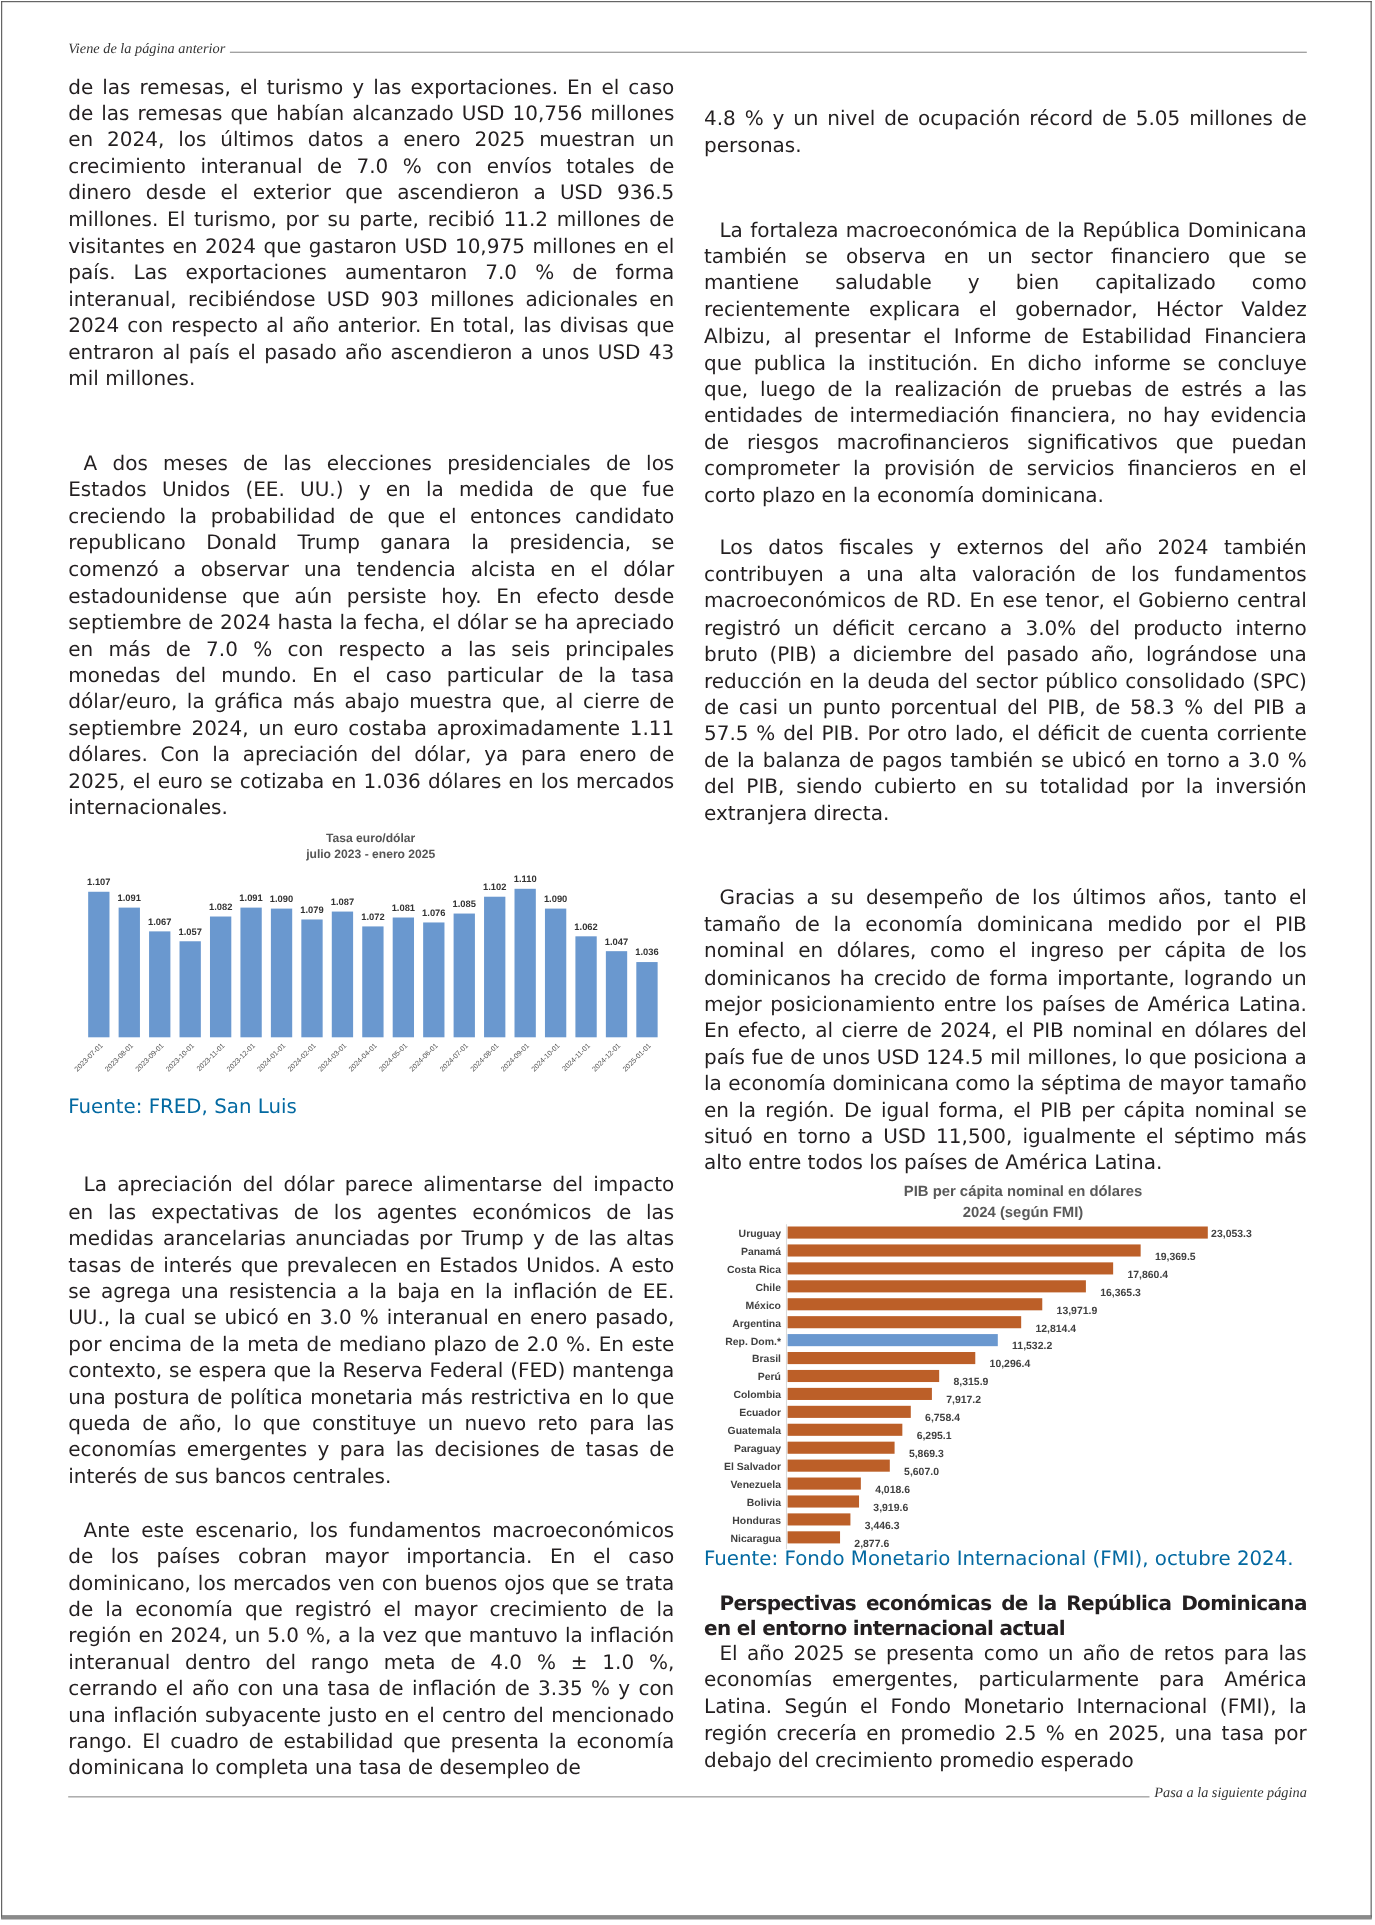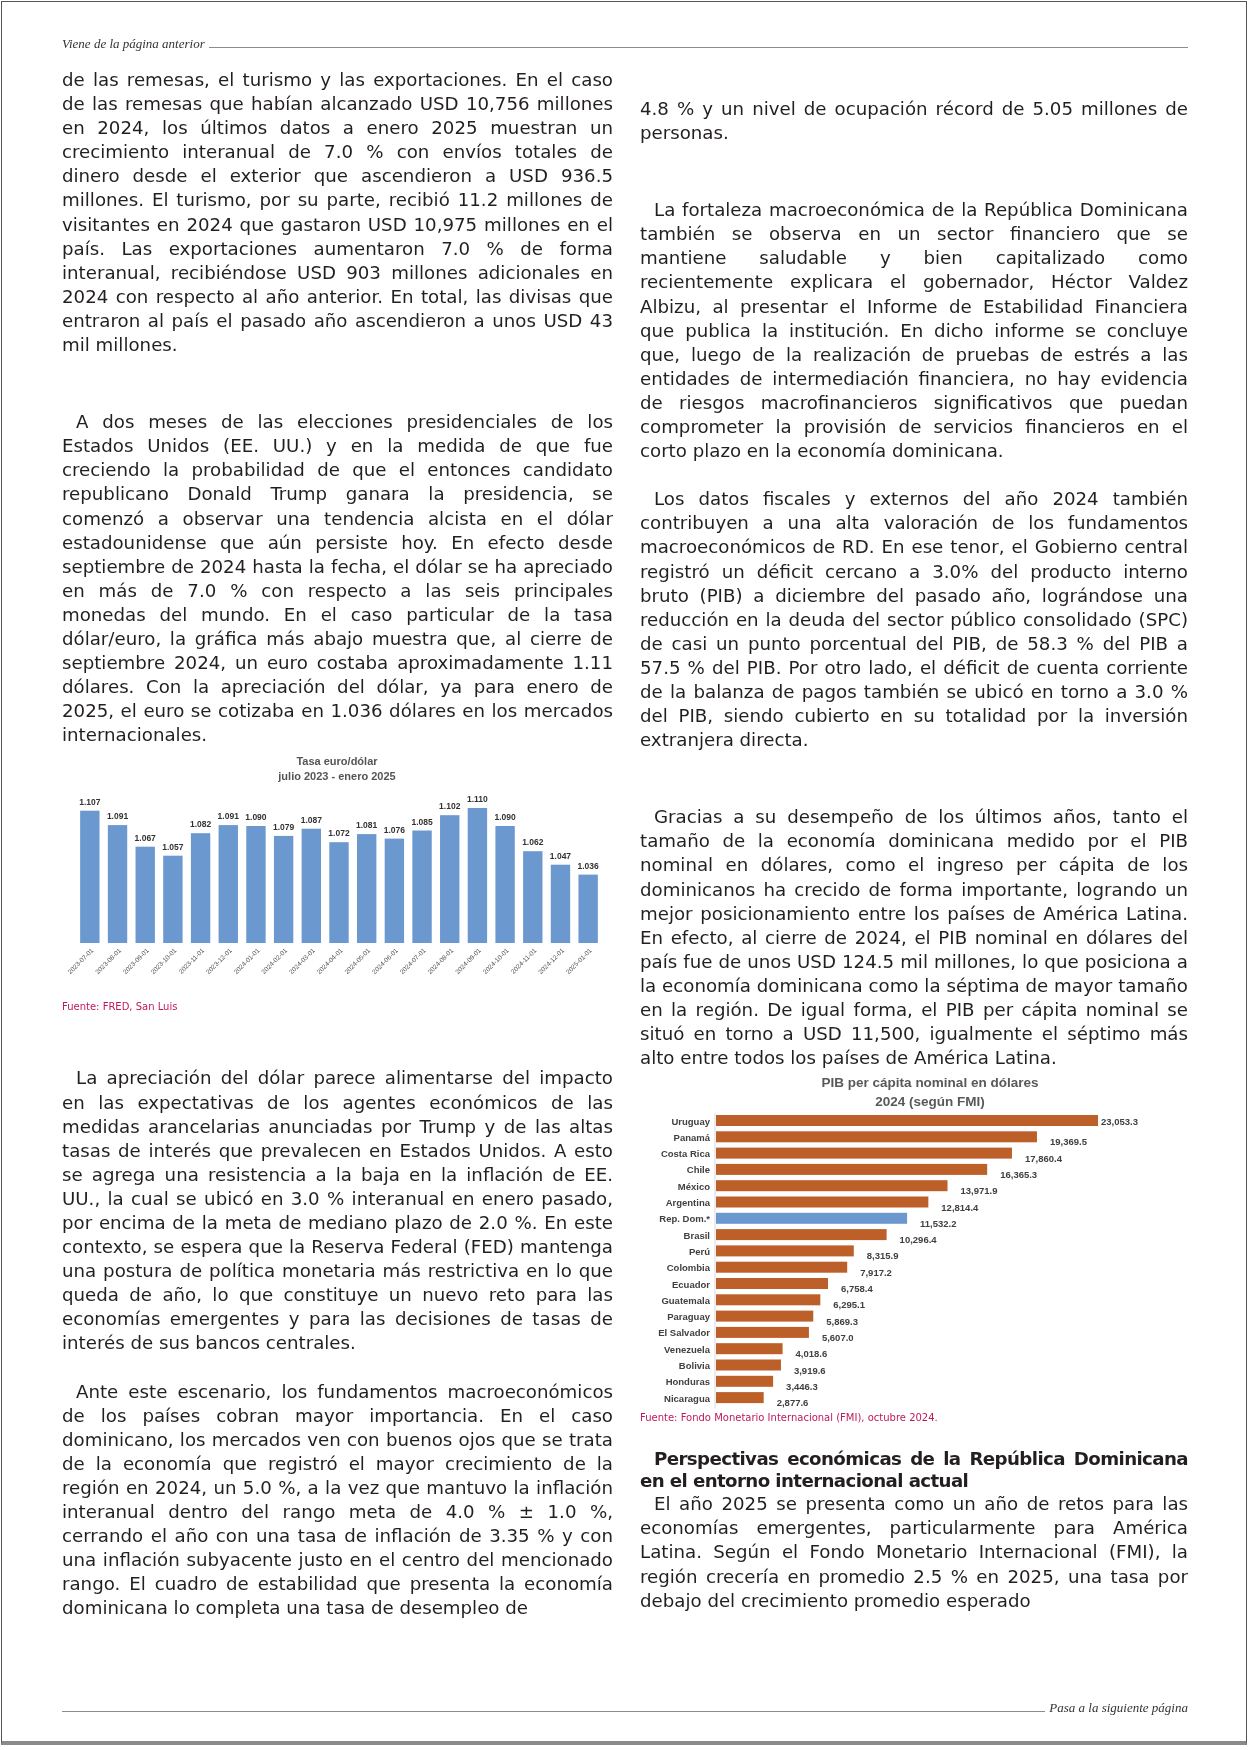--- a/index.html
+++ b/index.html
@@ -1,34 +1,34 @@
 <!DOCTYPE html>
 <html><head>
 <meta charset="utf-8">
 <style>
   html, body { margin: 0; padding: 0; background: #ffffff; }
   body { width: 1250px; height: 1750px; position: relative; overflow: hidden; font-family: "DejaVu Sans", sans-serif; color: #231f20; }
   .frame { position: absolute; left: 1px; top: 1px; width: 1246px; height: 1744px; border: 1px solid #555; border-bottom: 4px solid #8a8a8a; box-sizing: border-box; }
   .running-head { position: absolute; left: 62px; top: 32px; width: 1126px; height: 20px; display: flex; align-items: flex-end; }
   .running-head .label { font-family: "Liberation Serif", serif; font-style: italic; font-size: 13px; color: #333; white-space: nowrap; padding-right: 4px; }
   .running-head .rule { flex: 1; border-bottom: 1.5px solid #8c8c8c; margin-bottom: 4px; }
-  .running-foot { position: absolute; left: 62px; top: 1696px; width: 1126px; height: 20px; display: flex; align-items: flex-end; }
+  .running-foot { position: absolute; left: 62px; top: 1618px; width: 1126px; height: 20px; display: flex; align-items: flex-end; }
   .running-foot .rule { flex: 1; border-bottom: 1.5px solid #8c8c8c; margin-bottom: 4px; }
   .running-foot .label { font-family: "Liberation Serif", serif; font-style: italic; font-size: 13px; color: #333; white-space: nowrap; padding-left: 4px; }
 
   .col { position: absolute; top: 68px; font-size: 18.2px; line-height: 24.1px; text-align: justify; }
   .col-left { left: 62px; width: 551px; }
   .col-right { left: 640px; width: 548px; }
   p { margin: 0; }
   .b { font-weight: normal; margin-top: 29px; }
   .gap { height: 24px; }
   .indent { text-indent: 14px; }
   h3 { margin: 0; font-size: 18.2px; line-height: 22px; font-weight: bold; text-indent: 14px; text-align: justify; }
   h3.tight { letter-spacing: -0.6px; }
-  .source { font-size: 10px; line-height: 16px; color: #be185d; text-align: justify; }
+  .source { font-size: 18px; line-height: 16px; color: #0369a1; text-align: justify; }
 
   
   .euro-chart { position: relative; width: 551px; height: 250px; margin-top: 4px; }
   .euro-chart svg { position: absolute; left: 0; top: 0; }
   .chart-title { font-family: "Liberation Sans", sans-serif; font-weight: bold; fill: #555; font-size: 11px; }
   .dlabel { font-family: "Liberation Sans", sans-serif; font-weight: bold; fill: #333; font-size: 8.5px; }
   .xtick { font-family: "Liberation Sans", sans-serif; fill: #555; font-size: 6.5px; }
   .cat { font-family: "Liberation Sans", sans-serif; font-weight: bold; fill: #404040; font-size: 9.5px; }
   .val { font-family: "Liberation Sans", sans-serif; font-weight: bold; fill: #404040; font-size: 9.5px; }
   .pib-title { font-family: "Liberation Sans", sans-serif; font-weight: bold; fill: #595959; font-size: 13.5px; }

